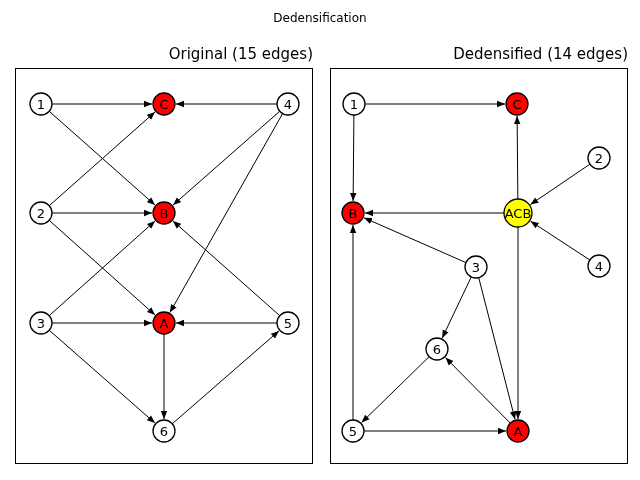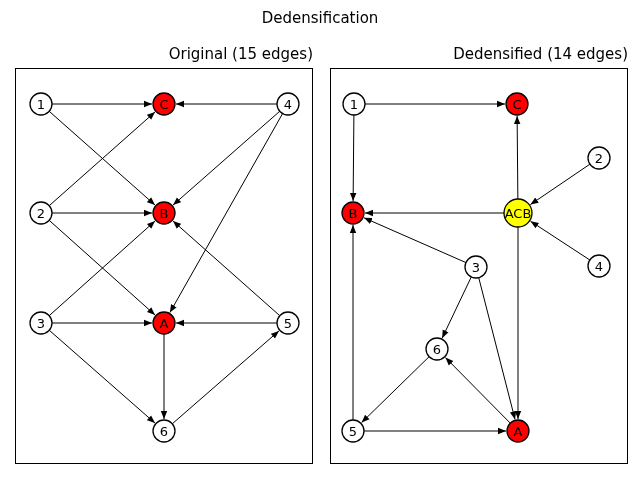--- a/index.html
+++ b/index.html
@@ -15,21 +15,21 @@
     font-family: "DejaVu Sans", sans-serif;
     color: #000000;
     overflow: hidden;
   }
   .suptitle {
     position: absolute;
     top: 9px;
     left: 0;
     width: 640px;
     text-align: center;
-    font-size: 15px;
+    font-size: 12px;
     line-height: 18px;
   }
   .axes-title {
     position: absolute;
     top: 45px;
     text-align: right;
     font-size: 15px;
     line-height: 18px;
   }
   .axes-title.left  { left: 15px;  width: 298px; }

